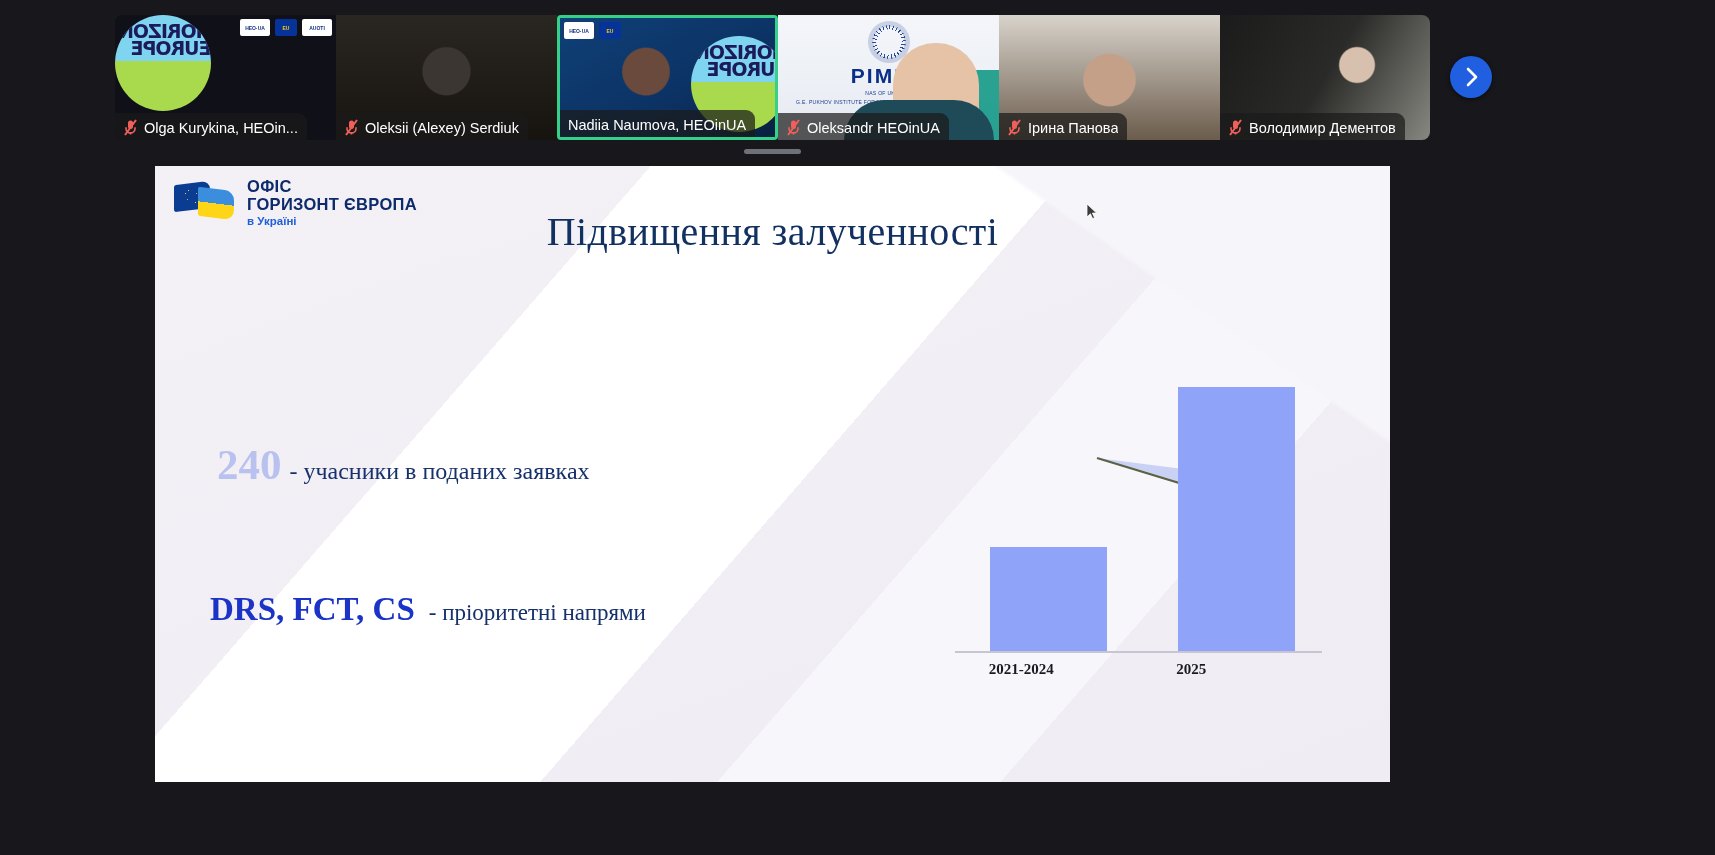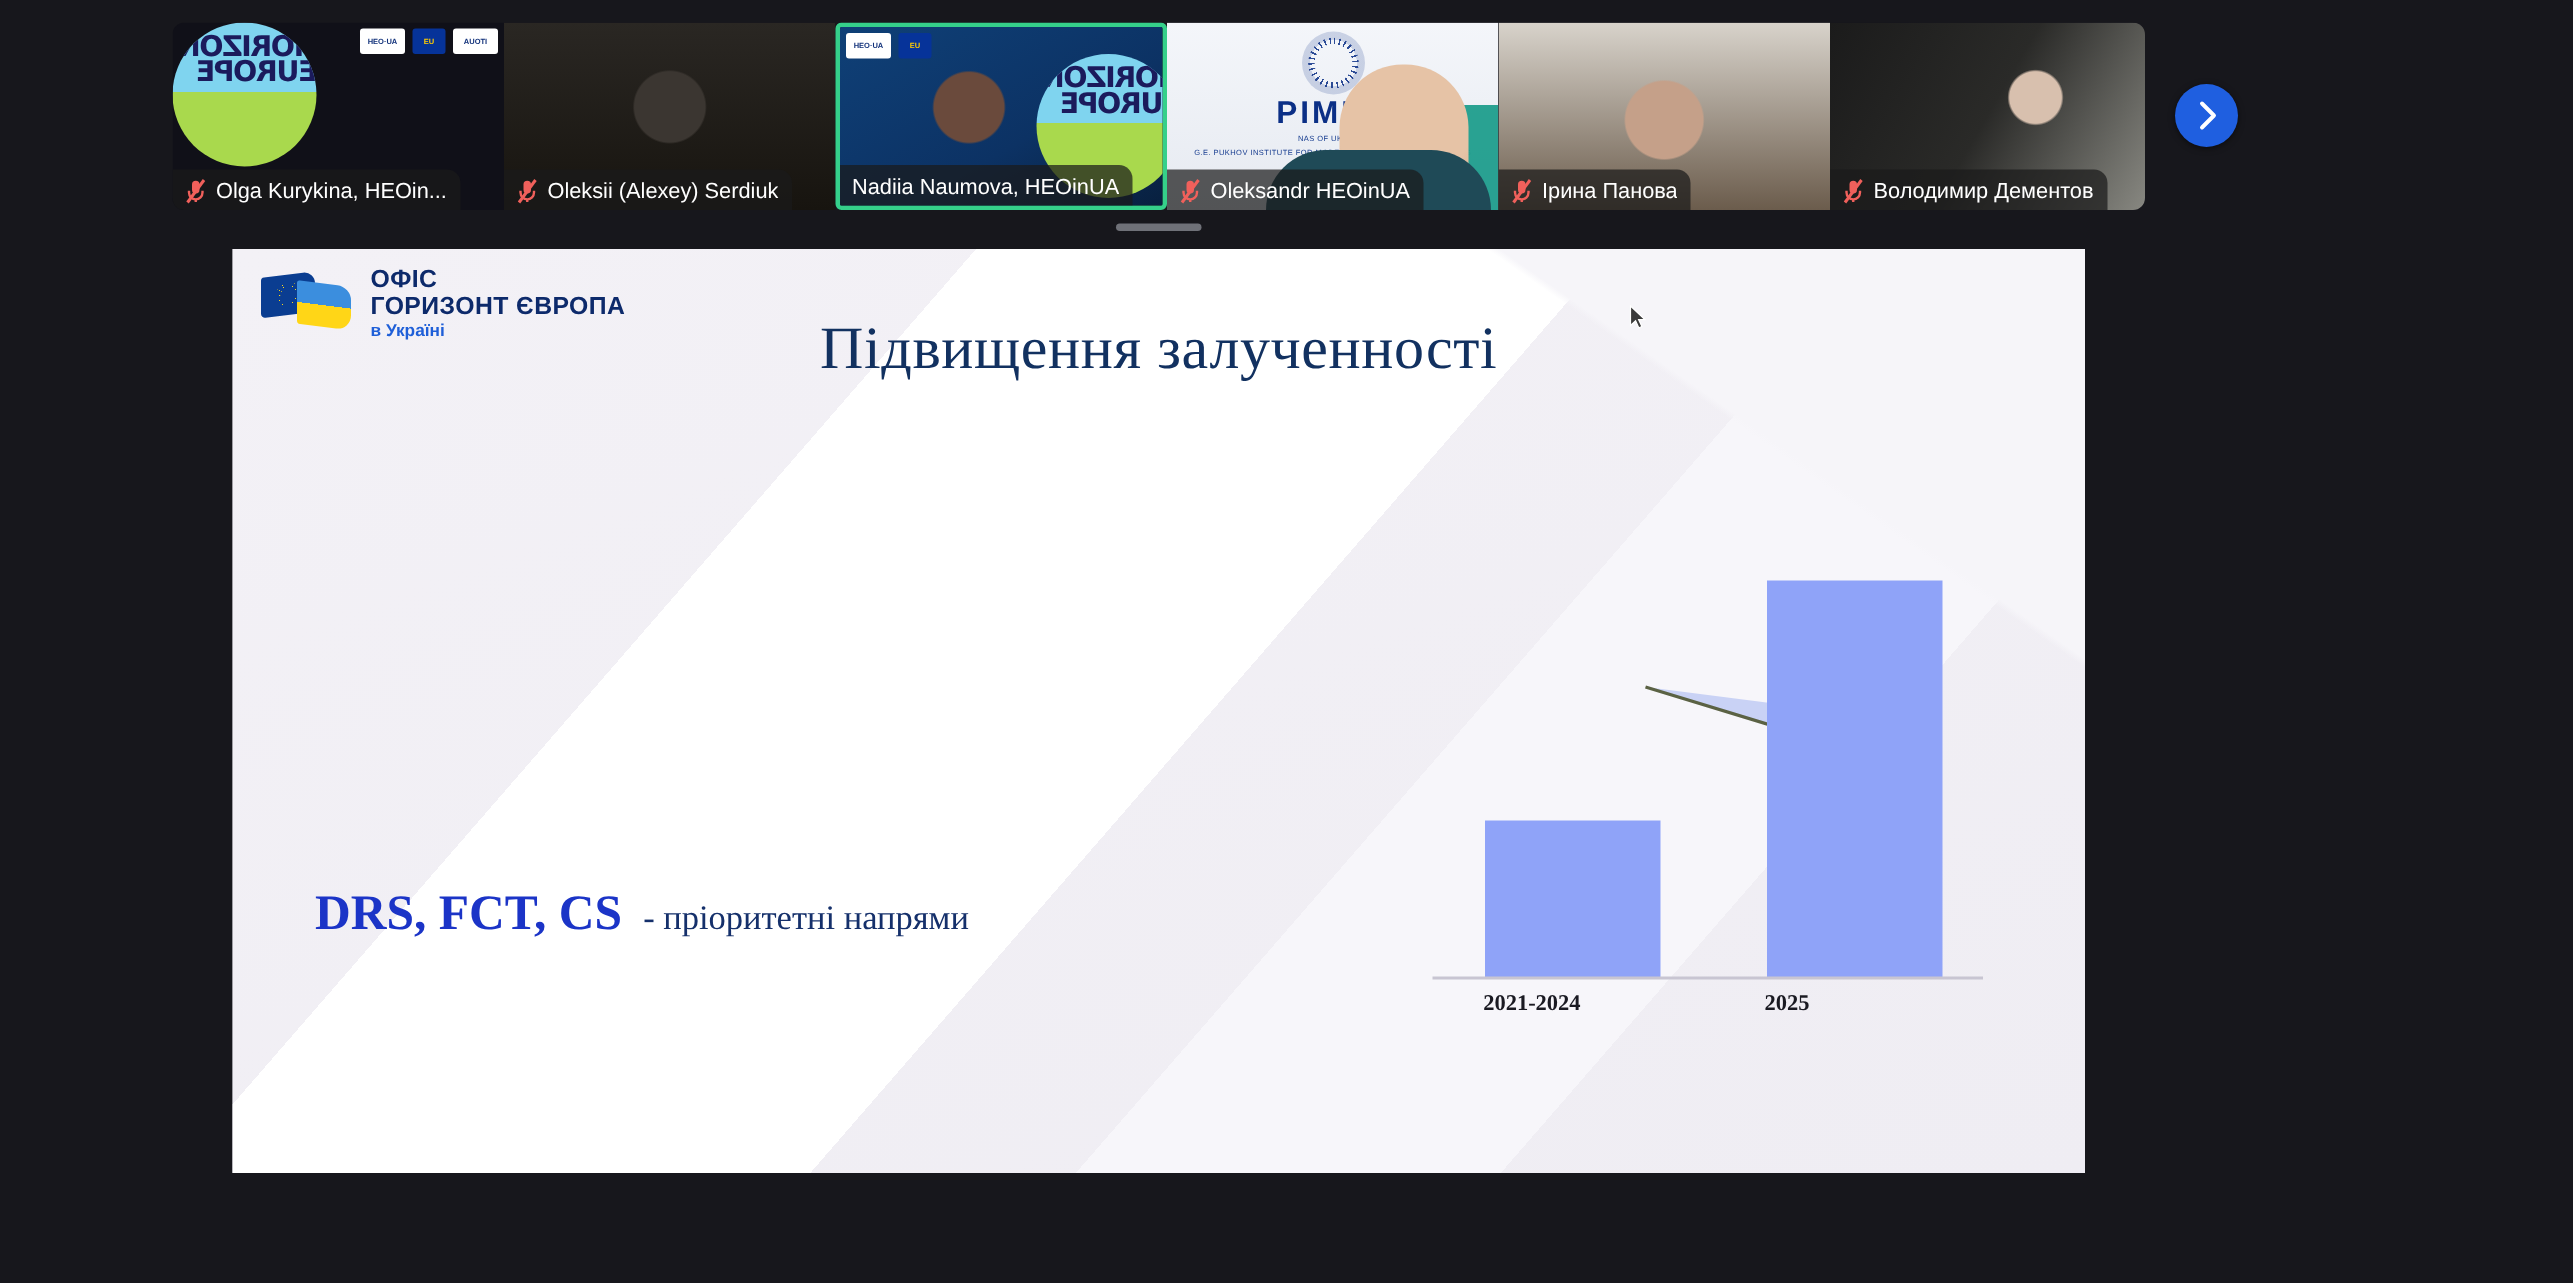--- a/index.html
+++ b/index.html
@@ -480,20 +480,24 @@
         <div class="logo-l3">в Україні</div>
       </div>
     </div>
 
     <div id="slide-title">Підвищення залученності</div>
 
     <svg id="callout-tail" viewBox="0 0 190 62">
       <path d="M2 2 L186 58 L96 14" fill="#c9d2f5" stroke="#5b6244" stroke-width="2.2" stroke-linejoin="round"></path>
     </svg>
 
+    <div class="stat-row" id="stat-1">
+      <span class="big-num num-240">240</span>
+      <span class="stat-text">- учасники в поданих заявках</span>
+    </div>
 
 
     <div class="stat-row" id="stat-3">
       <span class="big-num num-drs">DRS, FCT, CS</span>
       <span class="stat-text small" style="margin-left:14px">- пріоритетні напрями</span>
     </div>
 
     <div id="chart">
       <div id="chart-plot">
         <div class="bar-wrap">

